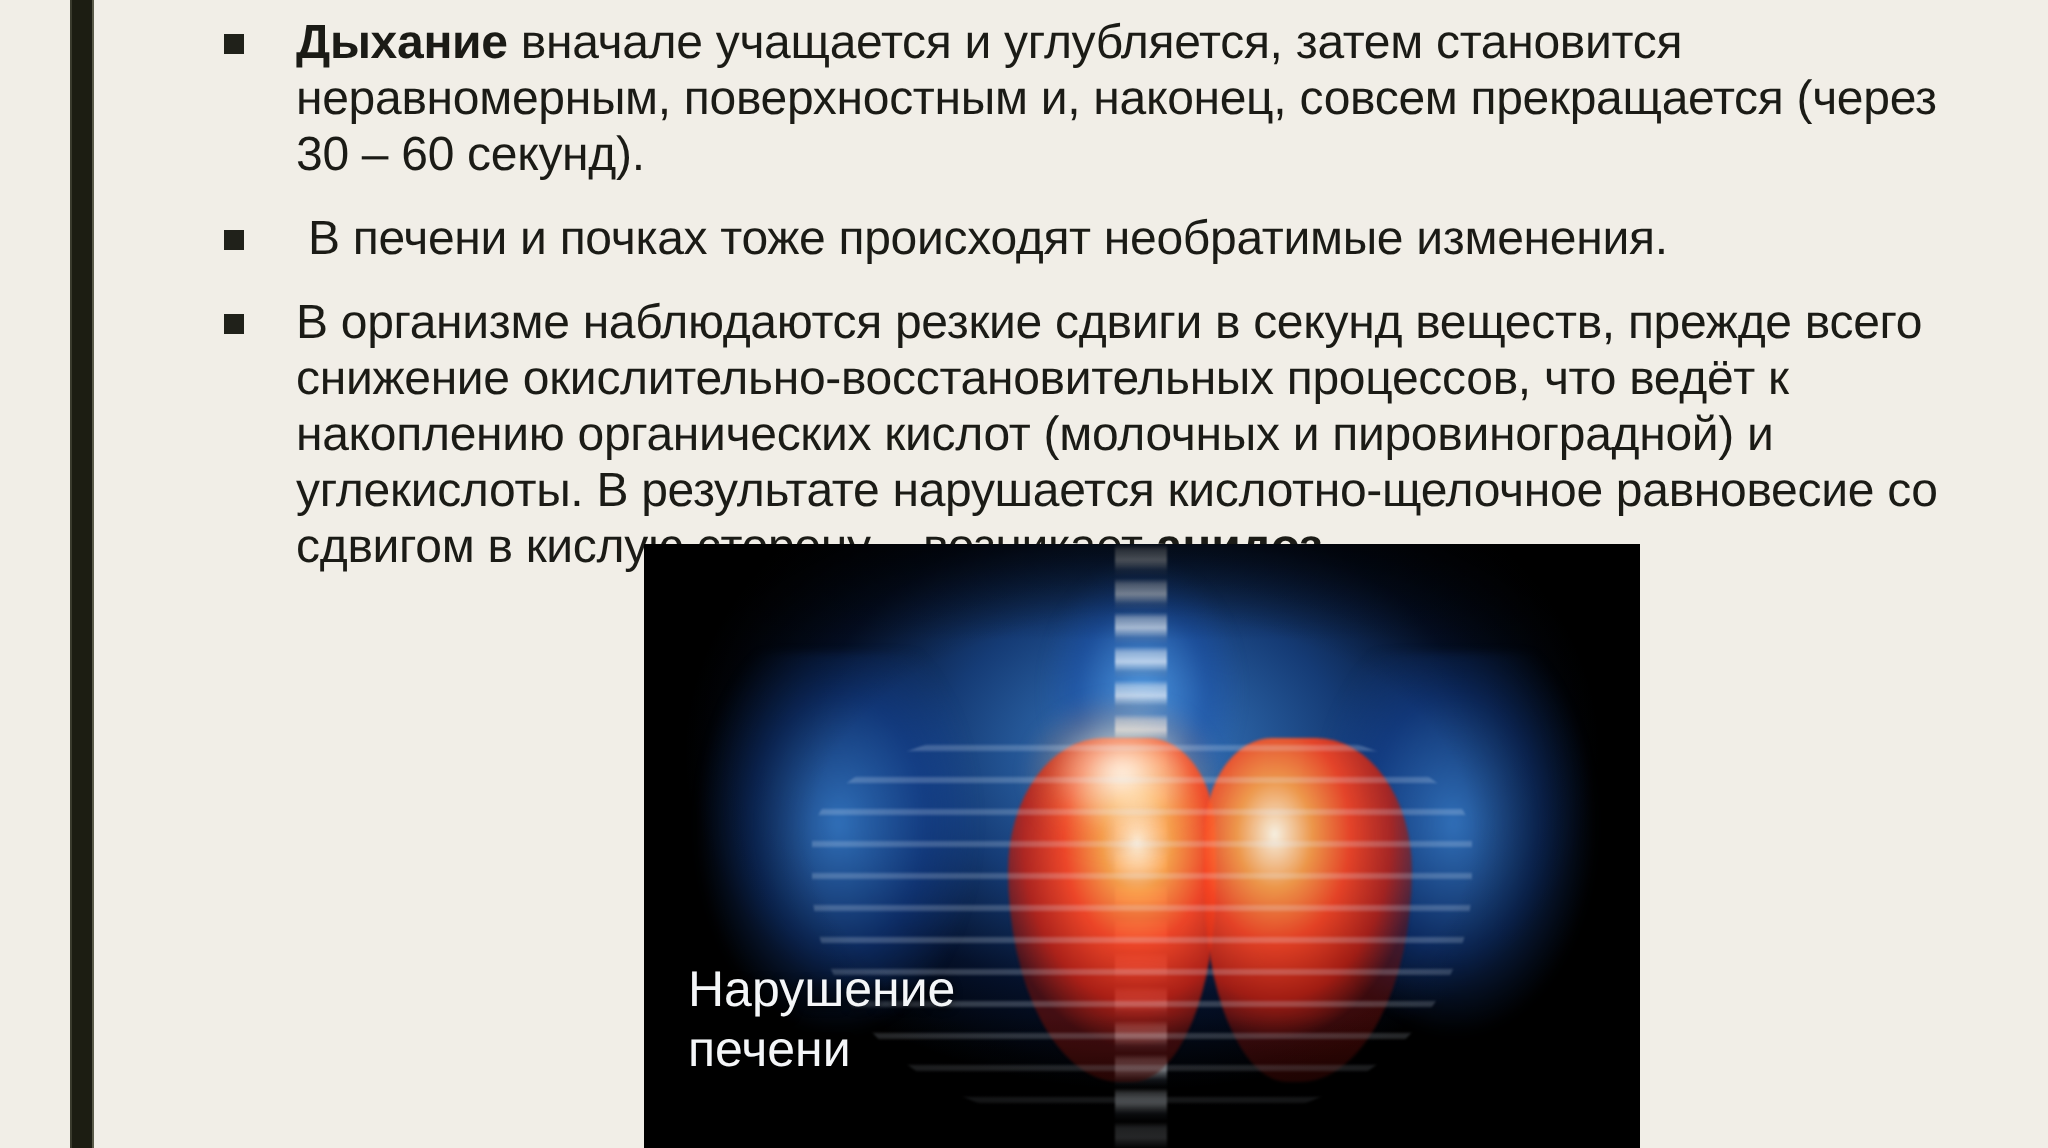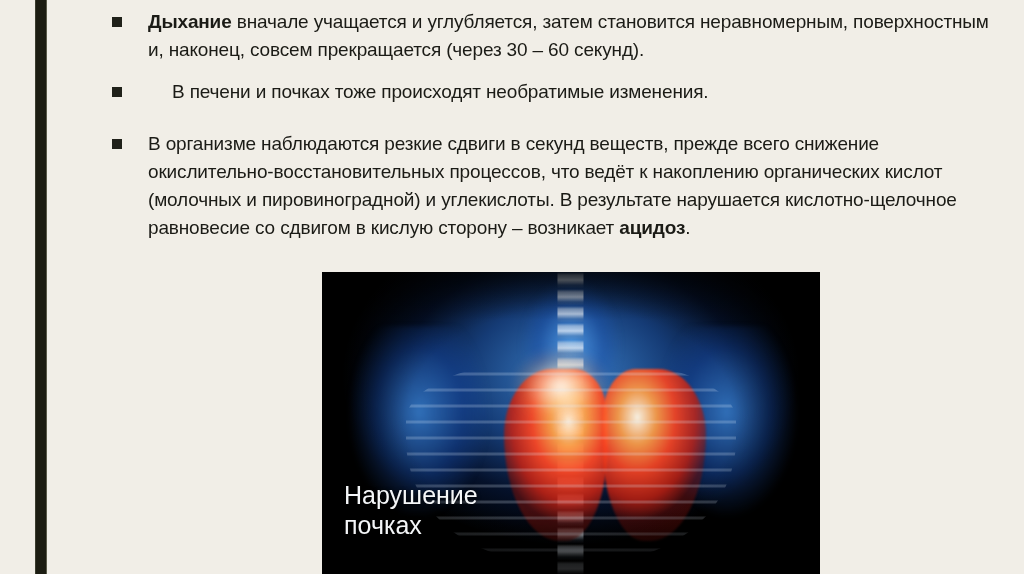--- a/index.html
+++ b/index.html
@@ -69,32 +69,32 @@
     content: "";
     position: absolute;
     left: 2px;
     top: 2px;
     right: 2px;
     bottom: 2px;
     background: #20211a;
   }
   .bullet-text {
     flex: 1 1 auto;
-    font-size: 19px;
+    font-size: 24px;
     line-height: 28px;
     color: #1b1b16;
     letter-spacing: -0.15px;
     text-align: left;
   }
   .bullet-text b {
     font-weight: bold;
   }
 
   .bi-1 { margin-bottom: 14px; }
-  .bi-2 { margin-bottom: 24px; gap: 18px; }
+  .bi-2 { margin-bottom: 14px; }
   .bi-2 .bullet-text { text-indent: 6px; }
 
   
   .figure {
     position: absolute;
     left: 322px;
     top: 272px;
     width: 498px;
     height: 302px;
     background: #000000;
@@ -280,16 +280,16 @@
     <div class="fig-shoulder-left"></div>
     <div class="fig-shoulder-right"></div>
     <div class="fig-neck"></div>
     <div class="fig-spine"></div>
     <div class="fig-lung-left"></div>
     <div class="fig-lung-right"></div>
     <div class="fig-hotspot"></div>
     <div class="fig-ribs"></div>
     <div class="fig-vignette"></div>
     <div class="fig-caption">Нарушение
-почках</div>
+печени</div>
   </div>
 
 </div>
 
 </body></html>

